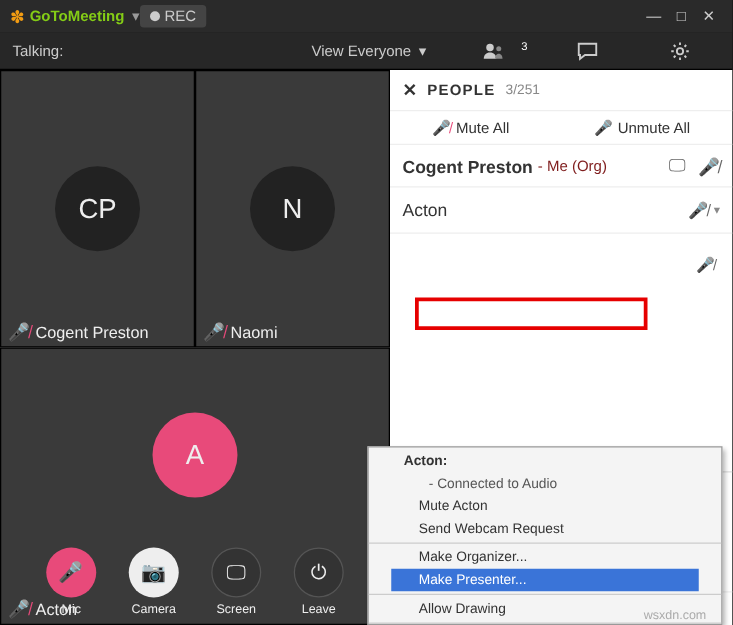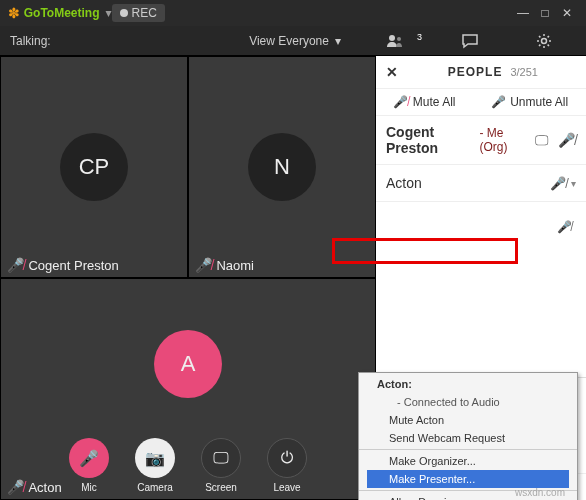--- a/index.html
+++ b/index.html
@@ -11,51 +11,51 @@
 .titlebar .rec { background: #444; border-radius: 3px; padding: 2px 8px; display: flex; align-items: center; gap: 4px; }
 .titlebar .rec-dot { width: 8px; height: 8px; border-radius: 50%; background: #ccc; }
 .titlebar .spacer { flex: 1; }
 .titlebar .winbtn { width: 22px; text-align: center; color: #ccc; font-size: 12px; cursor: pointer; }
 .toolbar { height: 30px; background: #272727; display: flex; align-items: center; padding: 0 10px; color: #ccc; font-size: 12px; border-bottom: 1px solid #000; gap: 35px; }
 .toolbar .talking { flex: 0 0 auto; }
 .toolbar .viewctl { margin-left: auto; display: flex; align-items: center; gap: 6px; cursor: pointer; margin-right: 10px;}
 .toolbar .tb-icon { width: 40px; text-align: center; font-size: 16px; cursor: pointer; position: relative; }
 .toolbar .tb-icon.badge::after { content: attr(data-badge); position: absolute; top: -2px; right: 4px; font-size: 9px; color: #fff; }
 .main { display: flex; height: calc(500px - 56px); }
-.grid { width: 376px; display: grid; grid-template-columns: 1fr 1fr; grid-template-rows: 1fr 1fr; background: #ffffff; position: relative; border-radius: 28px; }
+.grid { width: 312px; display: grid; grid-template-columns: 1fr 1fr; grid-template-rows: 1fr 1fr; background: #ffffff; position: relative; border-radius: 28px; }
 .tile { background: #3a3a3a; border: 1px solid #000; position: relative; display: flex; align-items: center; justify-content: center; }
 .avatar { width: 68px; height: 68px; border-radius: 50%; background: #222; color: #eee; display: flex; align-items: center; justify-content: center; font-size: 22px; }
 .avatar.pink { background: #e84a7a; }
 .tile-label { position: absolute; bottom: 4px; left: 6px; display: flex; align-items: center; gap: 4px; color: #eee; font-size: 13px; }
 .mic-off { color: #e84a7a; font-size: 14px; }
 .controls { position: absolute; bottom: 6px; left: 0; right: 0; display: flex; justify-content: center; gap: 26px; }
 .ctrl { display: flex; flex-direction: column; align-items: center; gap: 4px; color: #eee; font-size: 10px; cursor: pointer; }
 .ctrl .circ { width: 40px; height: 40px; border-radius: 50%; background: #eee; color: #222; display: flex; align-items: center; justify-content: center; font-size: 16px; }
 .ctrl .circ.red { background: #e84a7a; color: #fff; }
 .ctrl .circ.dark { background: #333; color: #eee; border:1px solid #555;}
 .panel { flex: 1; background: #fff; color: #333; font-size: 12px; display: flex; flex-direction: column; position: relative; }
 .panel-head { display: flex; align-items: center; padding: 8px 10px; gap: 8px; border-bottom: 1px solid #eee; }
 .panel-head .close { font-size: 14px; cursor: pointer; font-weight:bold;}
-.panel-head .title { font-weight: bold; letter-spacing: 1px; margin-left: 42px; }
+.panel-head .title { font-weight: bold; letter-spacing: 1px; }
 .panel-head .count { color: #888; font-size: 11px; }
 .muterow { display: flex; justify-content: space-around; padding: 6px 0; border-bottom: 1px solid #eee; }
 .muterow .mbtn { display: flex; align-items: center; gap: 4px; cursor: pointer; }
 .muterow .mute-ic { color: #e84a7a; }
 .muterow .unmute-ic { color: #1bbf9c; }
 .selfrow { padding: 8px 10px; display: flex; align-items: center; gap: 4px; border-bottom: 1px solid #eee; }
 .selfrow .name { font-weight: bold; font-size: 14px; }
 .selfrow .meta { color: #7f1d1d; }
 .selfrow .spacer { flex: 1; }
 .selfrow .ic { font-size: 14px; color: #666; }
 .attendee { padding: 10px 10px; display: flex; align-items: center; border-bottom: 1px solid #eee; font-size: 14px; }
 .attendee .sp { flex: 1; }
 .attendee .ic { color: #666; font-size: 13px; }
 .attendee .chev { color: #888; margin-left: 4px; font-size: 10px; }
 .ctxmenu { position: absolute; top: 170px; left: -18px; right: 8px; background: #f4f4f4; border: 1px solid #999; box-shadow: 2px 2px 4px rgba(0,0,0,.3); font-size: 11px; z-index: 5; }
-.ctxmenu .grp { border-bottom: 1px solid #ccc; padding: 2px 8px; }
+.ctxmenu .grp { border-bottom: 1px solid #ccc; padding: 2px 18px; }
 .ctxmenu .hdr { font-weight: bold; padding: 3px 10px; }
 .ctxmenu .item { padding: 3px 10px 3px 22px; cursor: pointer; position: relative; }
 .ctxmenu .item.sub { padding-left: 30px; color: #555; }
 .ctxmenu .item.sel { background: #3a74d8; color: #fff; }
 .redbox { position: absolute; border: 3px solid #e60000; top: 238px; left: 332px; width: 186px; height: 26px; z-index: 10; pointer-events: none; }
 .meetingid { padding: 8px 10px; border-top: 1px solid #ddd; font-size: 11px; }
 .meetingid b { font-weight: bold; }
 .copylink { margin: 0 10px 6px; background: #2fd0e6; color: #fff; text-align: center; padding: 6px 0; font-size: 12px; cursor: pointer; }
 .invite { margin: 0 10px 6px; border: 1px solid #bbb; text-align: center; padding: 5px 0; font-size: 12px; cursor: pointer; display:flex; align-items:center; justify-content:center; gap:6px;}
 .lockrow { padding: 6px 10px; display: flex; align-items: center; gap: 6px; font-size: 11px; color: #666; border-top:1px solid #eee;}

